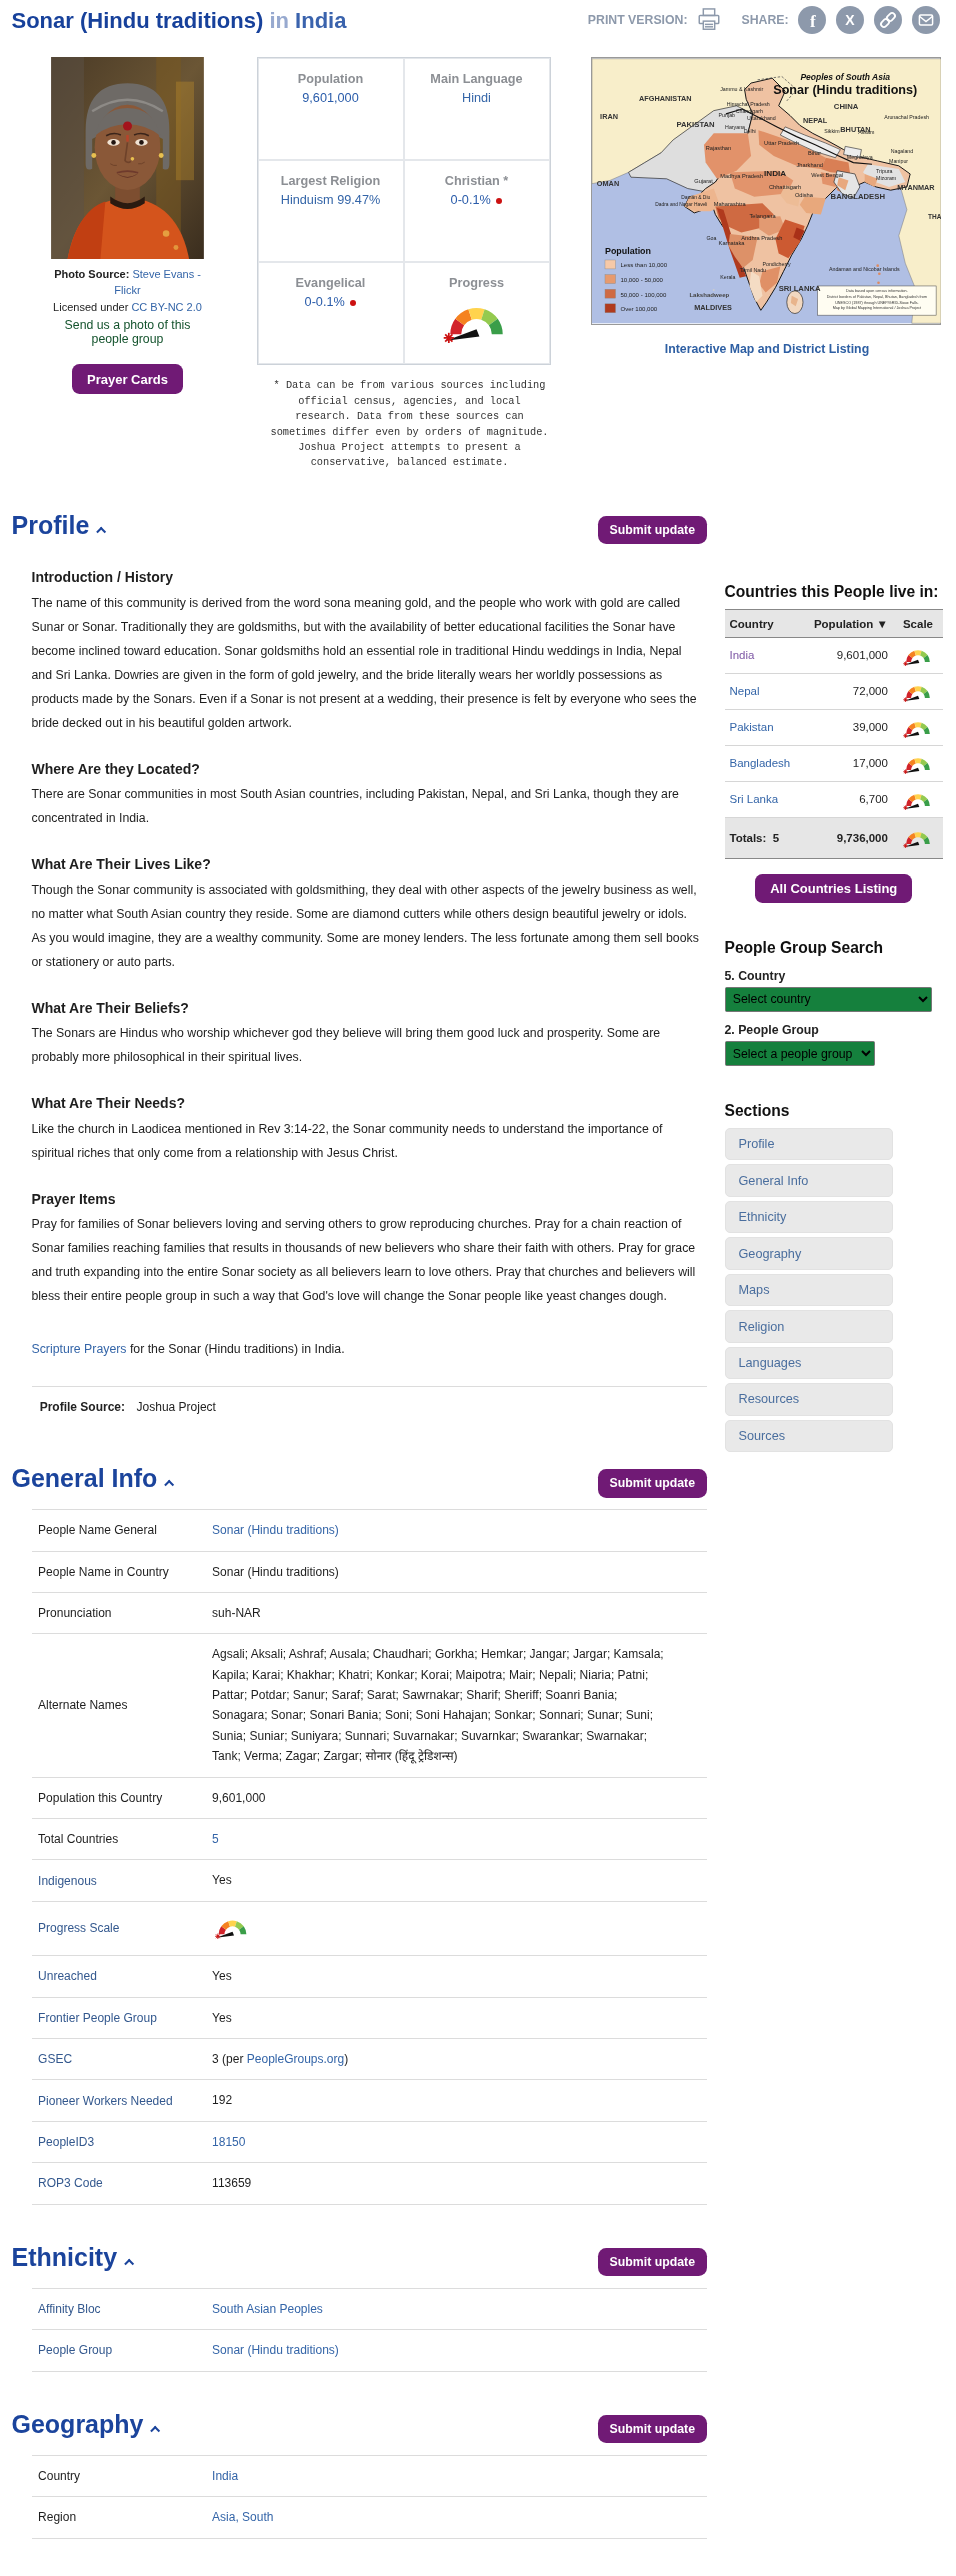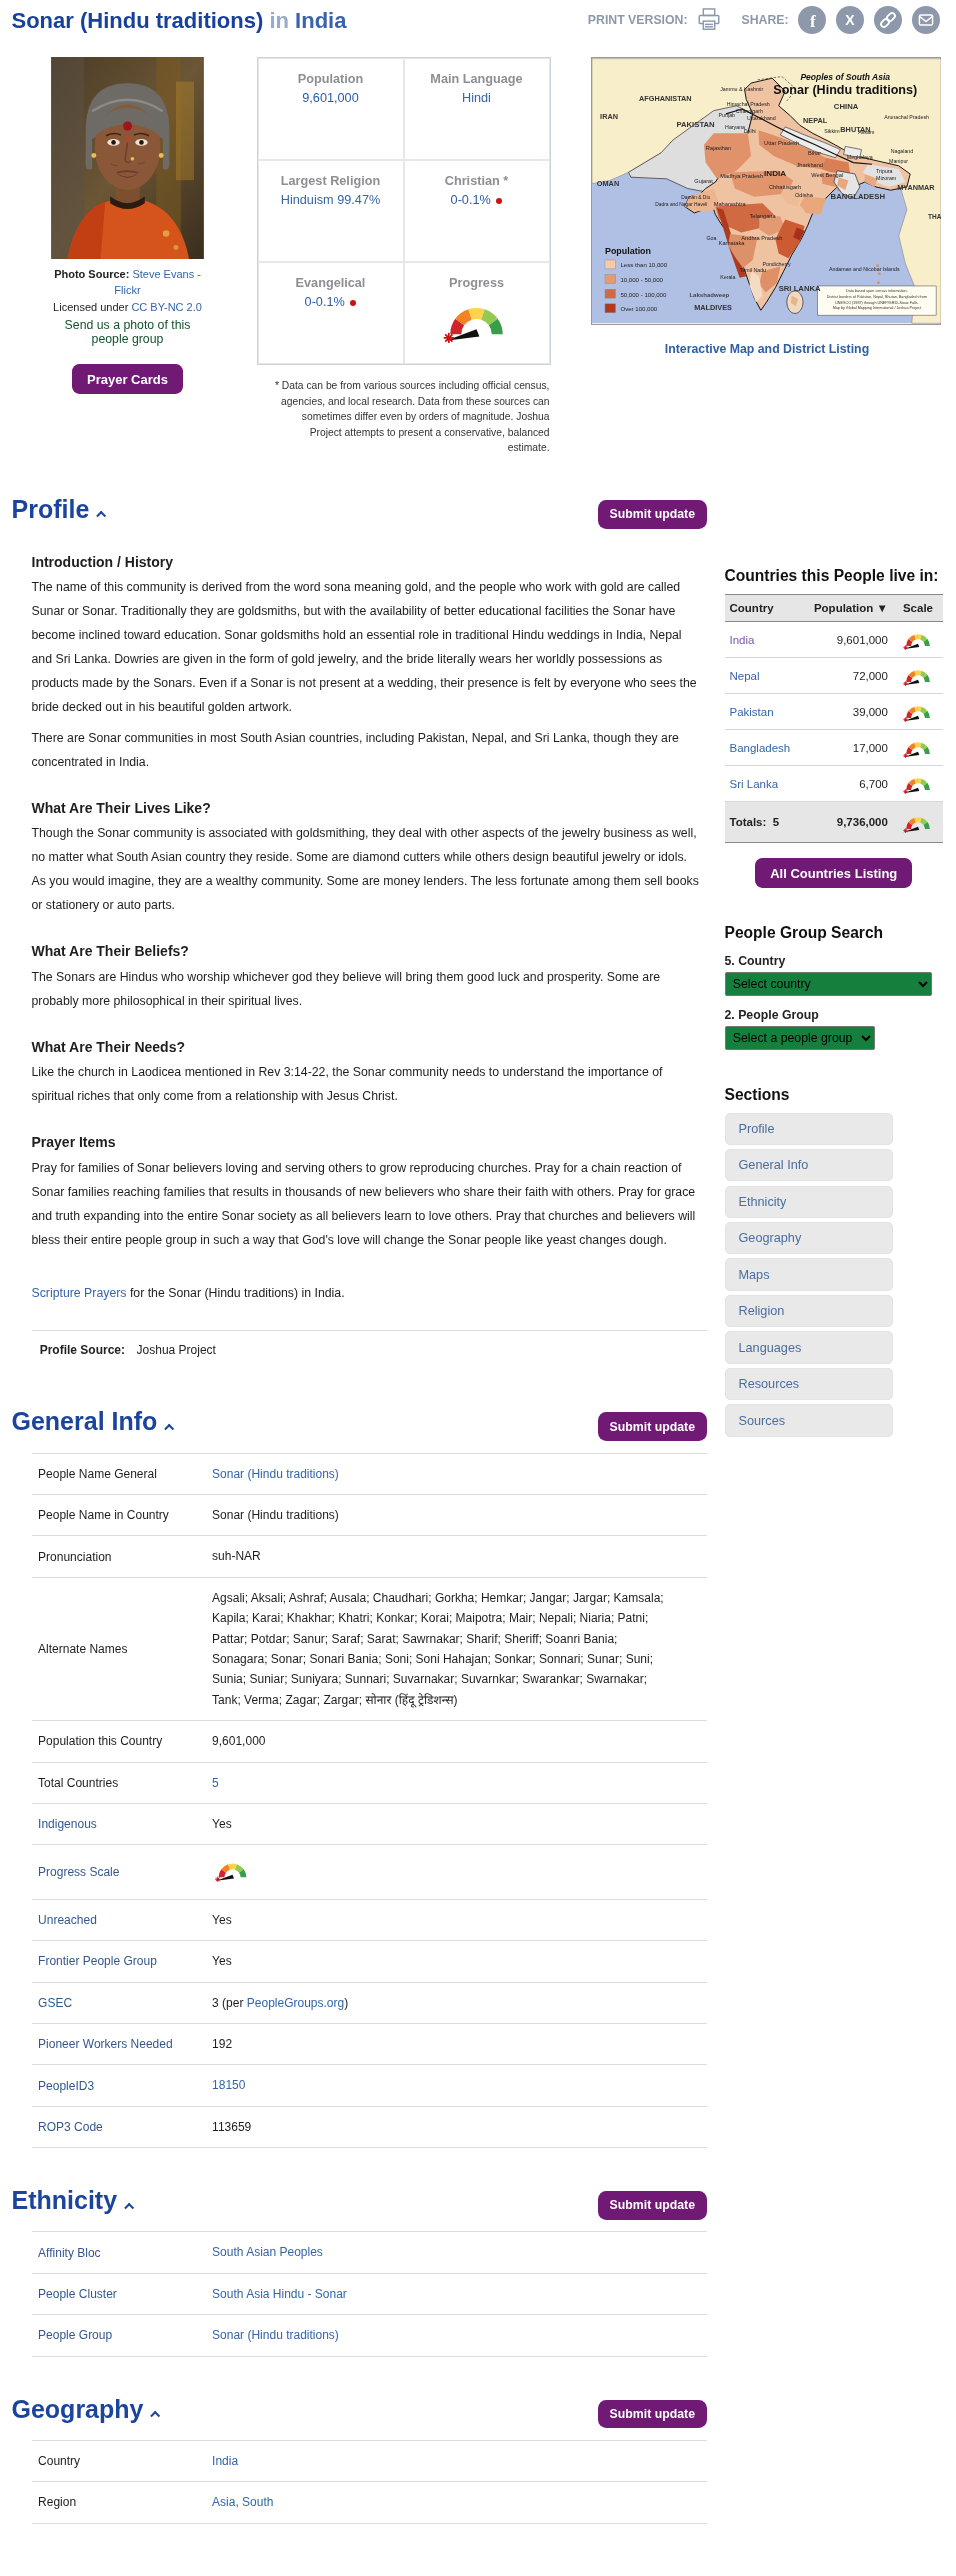--- a/index.html
+++ b/index.html
@@ -26,21 +26,21 @@
   .send-photo { display:block; margin-top:3px; font-size:12.3px; color:#14532d; }
   .btn-dark { display:inline-block; background:#701a75; color:#fff; font-size:13px; font-weight:bold; border:none; border-radius:7.4px; padding:7.4px 15px; cursor:pointer; font-family:"Liberation Sans",sans-serif; }
   .prayer-btn { margin-top:18px; }
 
   .statscol { width:306px; margin-left:51px; flex-shrink:0; }
   .stats-table { width:294px; border:0.8px solid #ccd2d9; display:grid; grid-template-columns:1fr 1fr; }
   .stats-cell { border:0.8px solid #e4e7eb; text-align:center; padding:13px 5px 8.2px 5px; min-height:102px; }
   .stats-cell .slabel { color:#8c8f94; font-size:12.7px; font-weight:bold; }
   .stats-cell .sval { color:#2a5caa; font-size:12.7px; margin-top:5px; }
   .red-dot { display:inline-block; width:6.6px; height:6.6px; border-radius:50%; background:#cc1111; margin-left:5px; vertical-align:middle; }
-  .footnote { width:280px; margin:13px auto 0 auto; font-size:10.3px; line-height:1.5; text-align:right; color:#333; }
+  .footnote { width:280px; margin:13px auto 0 auto; font-size:10.3px; line-height:1.5; text-align:center; color:#333;font-family:Liberation Mono, monospace; }
 
   .mapcol { margin-left:auto; width:352px; flex-shrink:0; }
   .map-frame { width:350px; border:0.8px solid #999; line-height:0; }
   .map-sources { font-size:11px; color:#333; text-align:center; margin-top:8.2px; line-height:1.55; padding:0 3.3px; }
   .map-sources b { font-weight:bold; }
   .interactive-link { display:block; text-align:center; font-size:12.3px; font-weight:bold; color:#2e5fa3; margin-top:16.4px; }
 
   
   .contentrow { display:flex; margin-top:33px; }
   .maincol { width:695px; flex-shrink:0; }
@@ -385,20 +385,21 @@
 
     <div class="maincol">
 
       <div class="section-head">
         <h2 class="sec"><span>Profile</span><span class="caret"></span></h2>
         <button class="btn-dark submit-btn">Submit update</button>
       </div>
       <div class="section-body">
         <h3 class="sub">Introduction / History</h3>
         <p class="body-text">The name of this community is derived from the word sona meaning gold, and the people who work with gold are called Sunar or Sonar. Traditionally they are goldsmiths, but with the availability of better educational facilities the Sonar have become inclined toward education. Sonar goldsmiths hold an essential role in traditional Hindu weddings in India, Nepal and Sri Lanka. Dowries are given in the form of gold jewelry, and the bride literally wears her worldly possessions as products made by the Sonars. Even if a Sonar is not present at a wedding, their presence is felt by everyone who sees the bride decked out in his beautiful golden artwork.</p>
+        <h3 class="sub">Where Are they Located?</h3>
         <p class="body-text">There are Sonar communities in most South Asian countries, including Pakistan, Nepal, and Sri Lanka, though they are concentrated in India.</p>
         <h3 class="sub">What Are Their Lives Like?</h3>
         <p class="body-text">Though the Sonar community is associated with goldsmithing, they deal with other aspects of the jewelry business as well, no matter what South Asian country they reside. Some are diamond cutters while others design beautiful jewelry or idols. As you would imagine, they are a wealthy community. Some are money lenders. The less fortunate among them sell books or stationery or auto parts.</p>
         <h3 class="sub">What Are Their Beliefs?</h3>
         <p class="body-text">The Sonars are Hindus who worship whichever god they believe will bring them good luck and prosperity. Some are probably more philosophical in their spiritual lives.</p>
         <h3 class="sub">What Are Their Needs?</h3>
         <p class="body-text">Like the church in Laodicea mentioned in Rev 3:14-22, the Sonar community needs to understand the importance of spiritual riches that only come from a relationship with Jesus Christ.</p>
         <h3 class="sub">Prayer Items</h3>
         <p class="body-text">Pray for families of Sonar believers loving and serving others to grow reproducing churches. Pray for a chain reaction of Sonar families reaching families that results in thousands of new believers who share their faith with others. Pray for grace and truth expanding into the entire Sonar society as all believers learn to love others. Pray that churches and believers will bless their entire people group in such a way that God's love will change the Sonar people like yeast changes dough.</p>
         <p class="scripture"><a href="#" class="link">Scripture Prayers</a><span> for the Sonar (Hindu traditions) in India.</span></p>
@@ -474,24 +475,20 @@
       </div>
 
       <div class="section-head mt-lg">
         <h2 class="sec"><span>Ethnicity</span><span class="caret"></span></h2>
         <button class="btn-dark submit-btn">Submit update</button>
       </div>
       <div class="info-table">
         <div class="info-row">
           <div class="info-label llink">Affinity Bloc</div>
           <div class="info-value"><a href="#" class="vlink">South Asian Peoples</a></div>
-        </div>
-        <div class="info-row">
-          <div class="info-label llink">People Cluster</div>
-          <div class="info-value"><a href="#" class="vlink">South Asia Hindu - Sonar</a></div>
         </div>
         <div class="info-row">
           <div class="info-label llink">People Group</div>
           <div class="info-value"><a href="#" class="vlink">Sonar (Hindu traditions)</a></div>
         </div>
       </div>
 
       <div class="section-head mt-lg">
         <h2 class="sec"><span>Geography</span><span class="caret"></span></h2>
         <button class="btn-dark submit-btn">Submit update</button>

